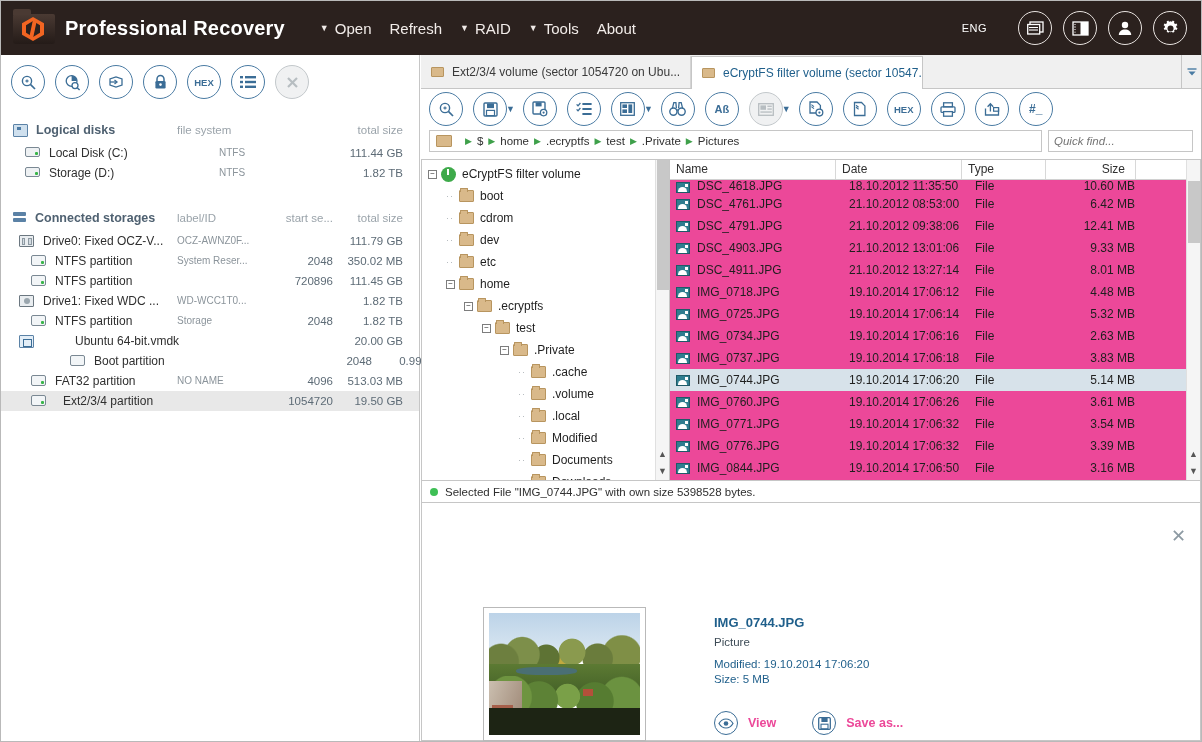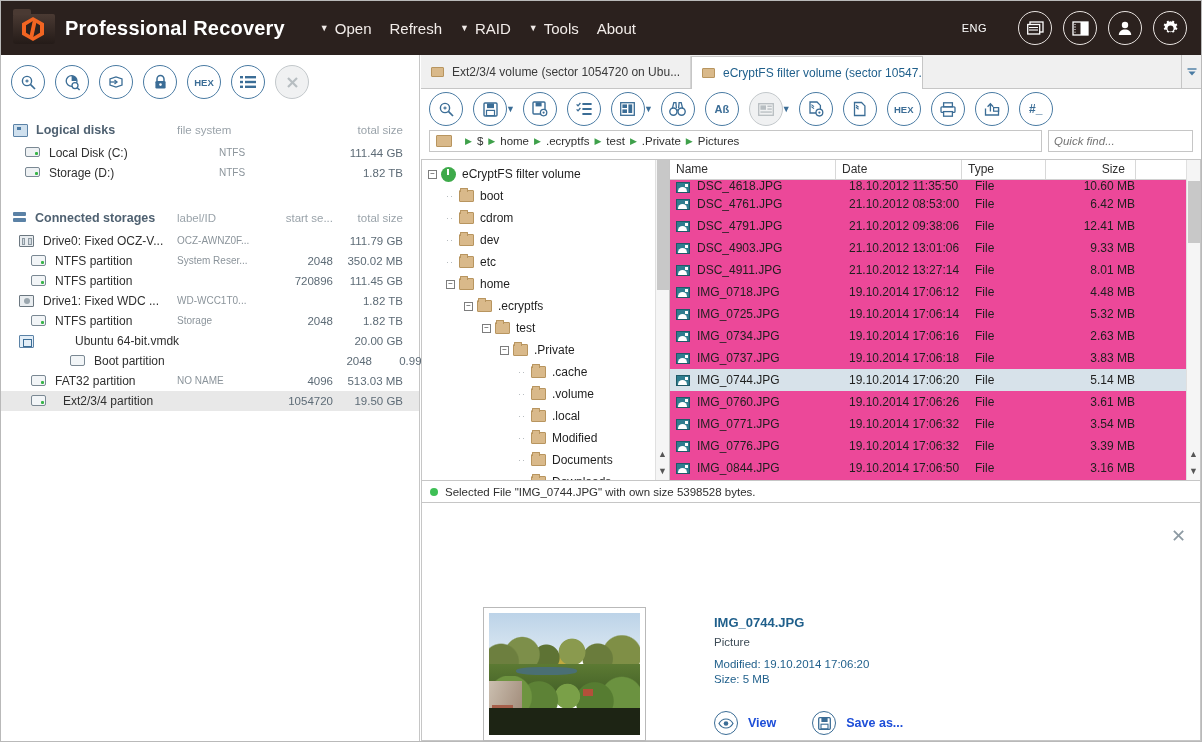--- a/index.html
+++ b/index.html
@@ -218,21 +218,21 @@
 
   #dinfo { position:absolute; left:292px; top:112px; }
   #dname { font-size:13px; font-weight:bold; color:#1f5f8b; }
   #dtype { font-size:11.5px; color:#3e4c57; margin-top:6px; }
   #dmod  { font-size:11.5px; color:#1f5f8b; margin-top:10px; }
   #dsize { font-size:11.5px; color:#1f5f8b; margin-top:3px; }
   #dbtns { display:flex; align-items:center; margin-top:26px; }
   .dbtn { display:flex; align-items:center; margin-right:36px; }
   .dbtn .circ { width:24px;height:24px;border-radius:50%;border:1.4px solid #3b6d96;
                 display:flex;align-items:center;justify-content:center;color:#3b6d96;margin-right:10px;}
-  .dbtn .txt { font-size:12.5px; font-weight:bold; color:#1d4ed8; }
+  .dbtn .txt { font-size:12.5px; font-weight:bold; color:#ec4899; }
   svg { display:block; }
 </style>
 </head>
 <body>
 
 <div id="app">
 
   <div id="header">
     <div id="logo-box">
       <div class="folder"></div>

